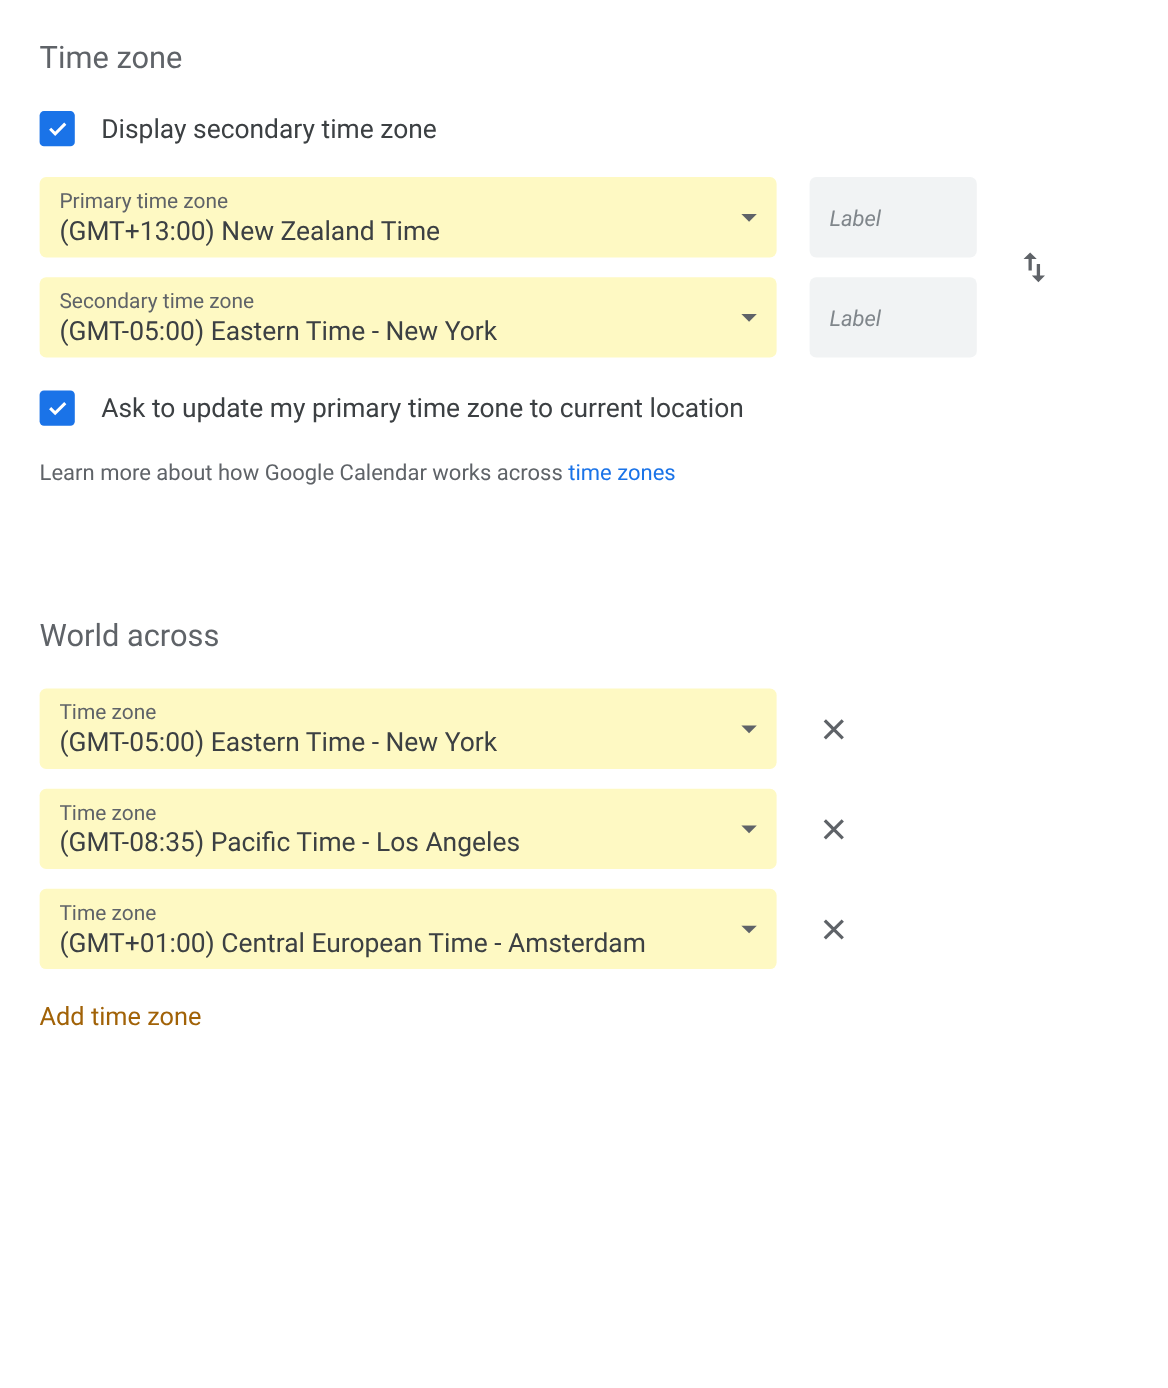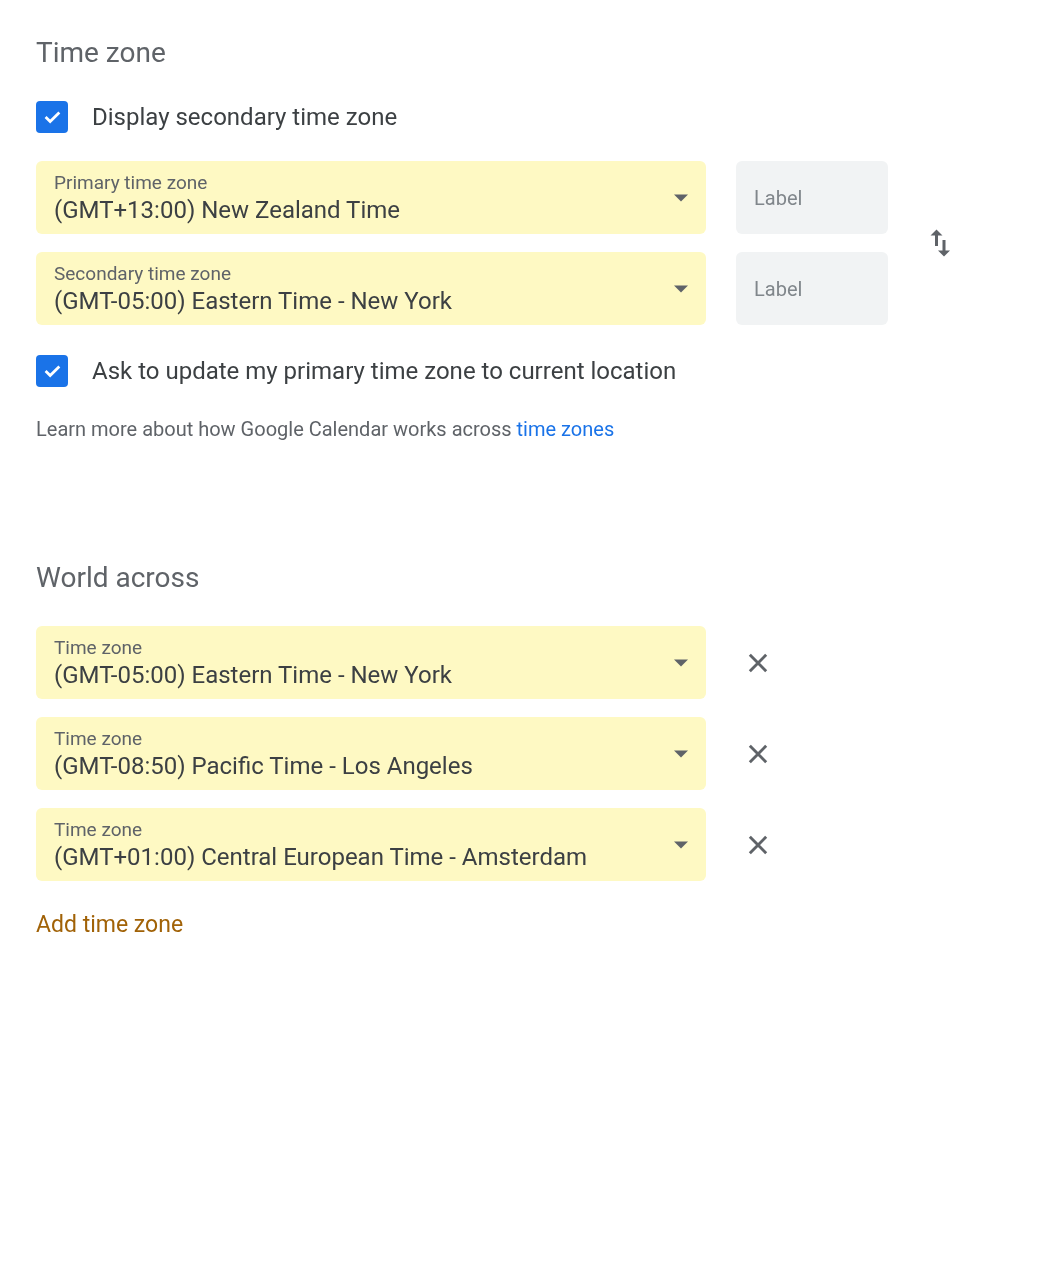--- a/index.html
+++ b/index.html
@@ -94,20 +94,21 @@
     .label-input {
       background: #f1f3f4;
       border-radius: 6px;
       padding: 24px 18px;
       width: 152px;
       font-size: 20px;
       color: #80868b;
       border: none;
       outline: none;
       font-family: inherit;
+      font-style: italic;
     }
     .label-input::placeholder {
       color: #80868b;
     }
     .swap-button {
       width: 46px;
       height: 46px;
       display: flex;
       align-items: center;
       justify-content: center;
@@ -233,21 +234,21 @@
       <div class="remove-button">
         <svg viewBox="0 0 24 24">
             <path fill="none" stroke="currentColor" stroke-width="2.5" d="M5 5l14 14M19 5L5 19"></path>
           </svg>
       </div>
     </div>
 
     <div class="world-clock-row">
       <div class="dropdown">
         <div class="dropdown-label">Time zone</div>
-        <div class="dropdown-value">(GMT-08:50) Pacific Time - Los Angeles</div>
+        <div class="dropdown-value">(GMT-08:35) Pacific Time - Los Angeles</div>
         <div class="dropdown-arrow"></div>
       </div>
       <div class="remove-button">
         <svg viewBox="0 0 24 24">
             <path fill="none" stroke="currentColor" stroke-width="2.5" d="M5 5l14 14M19 5L5 19"></path>
           </svg>
       </div>
     </div>
 
     <div class="world-clock-row">

